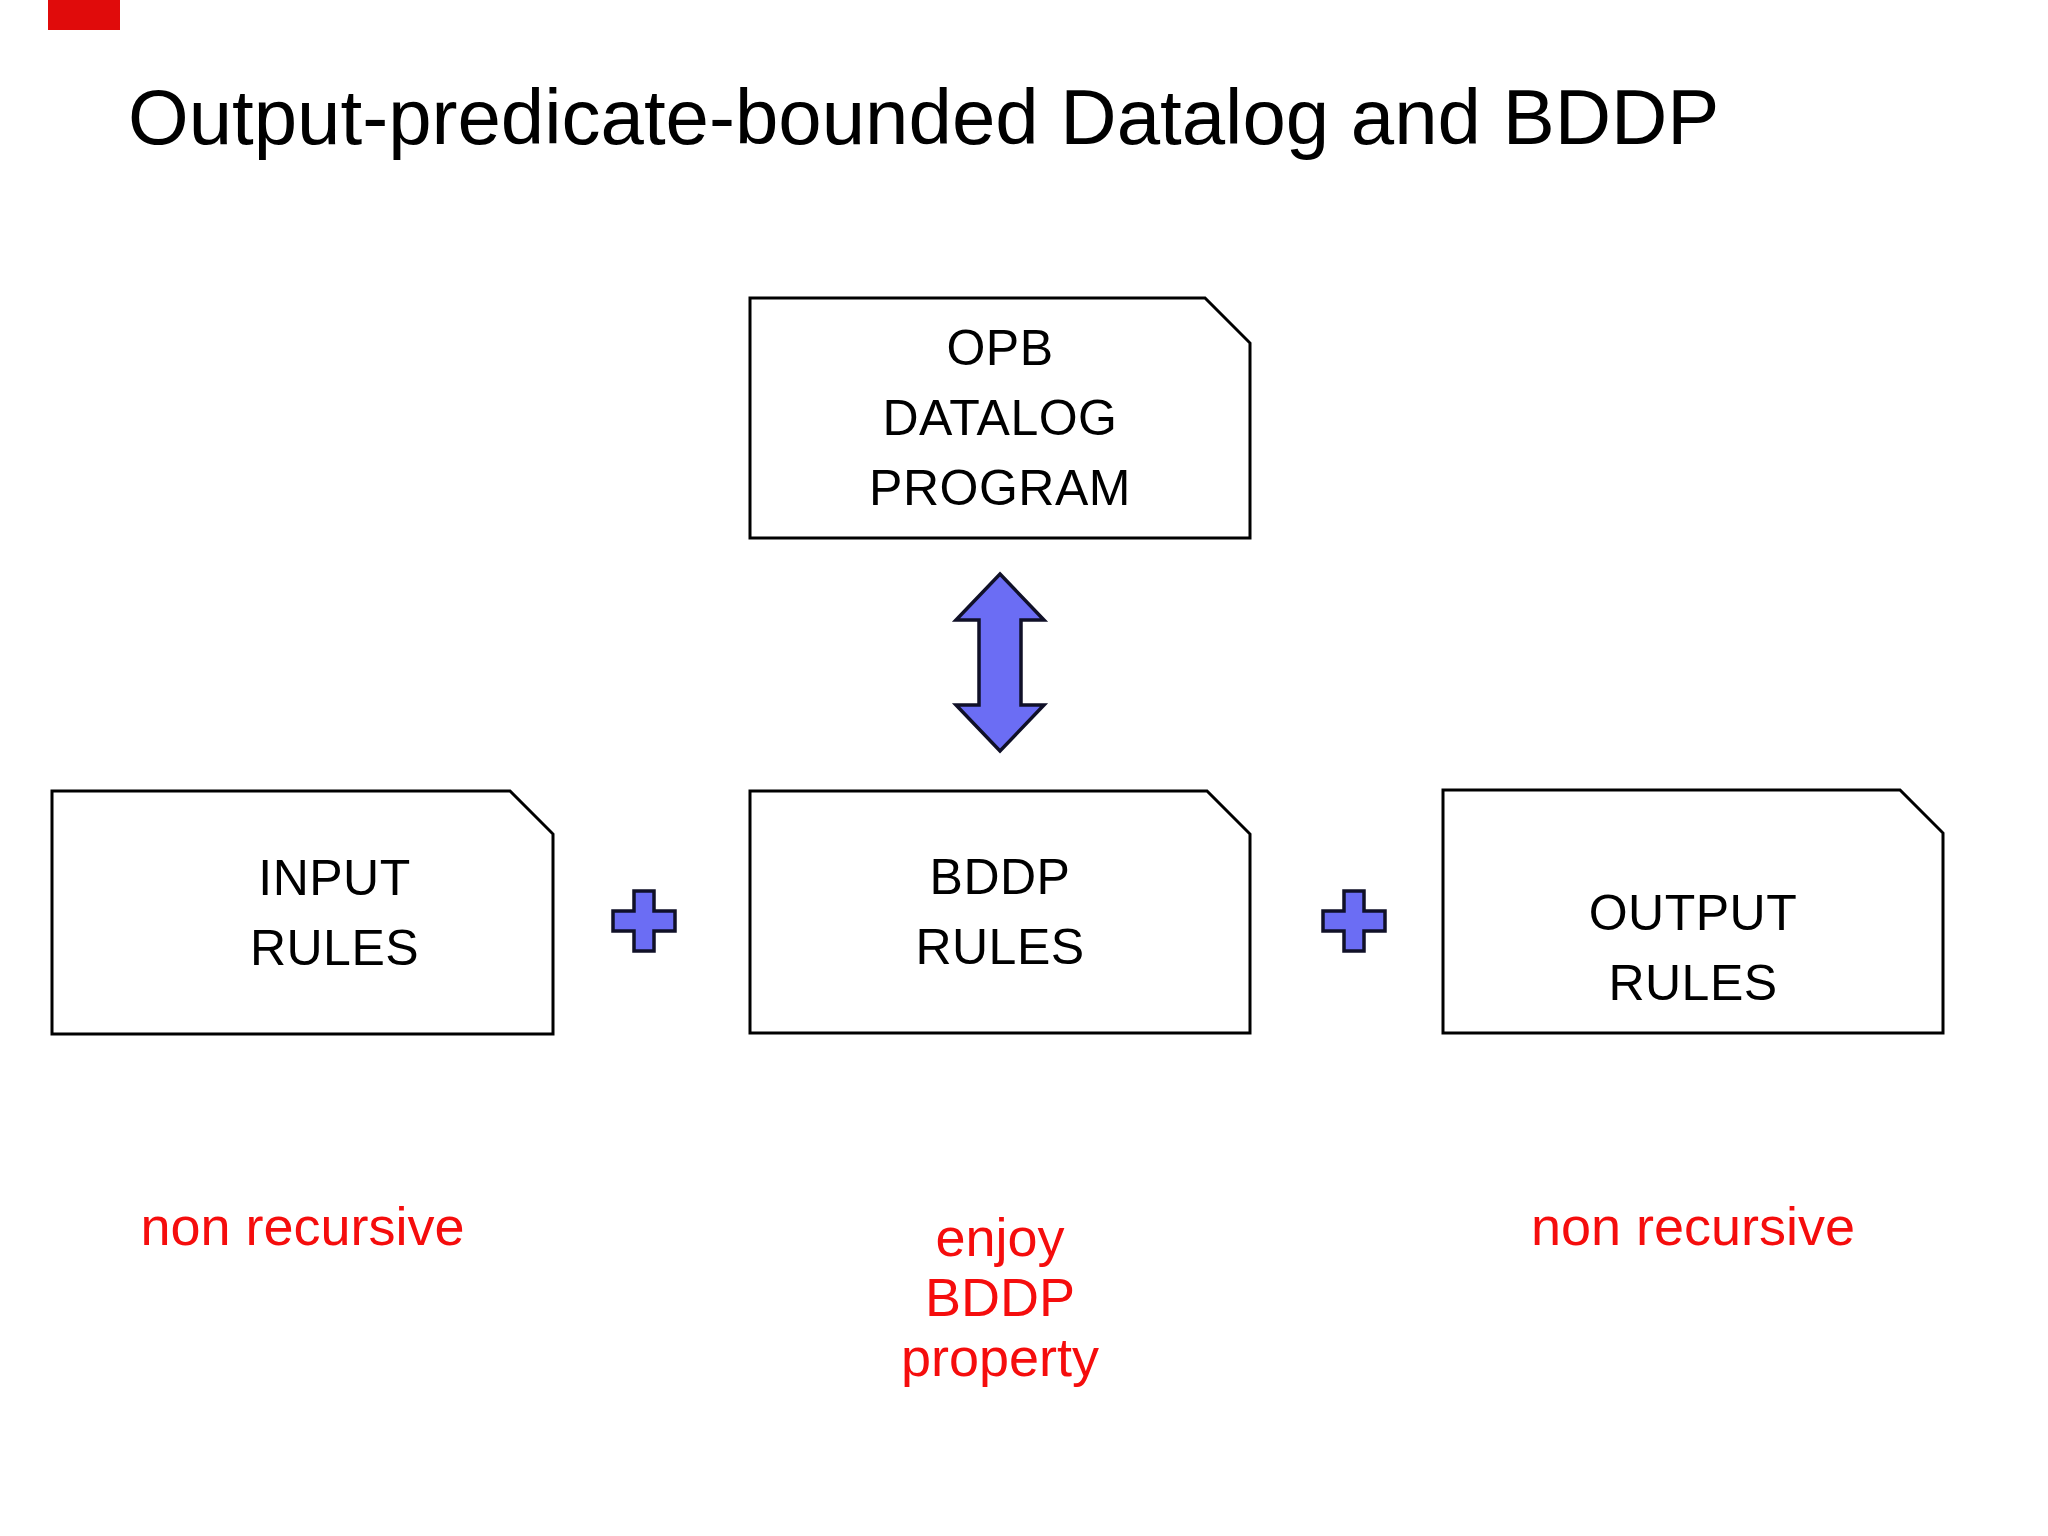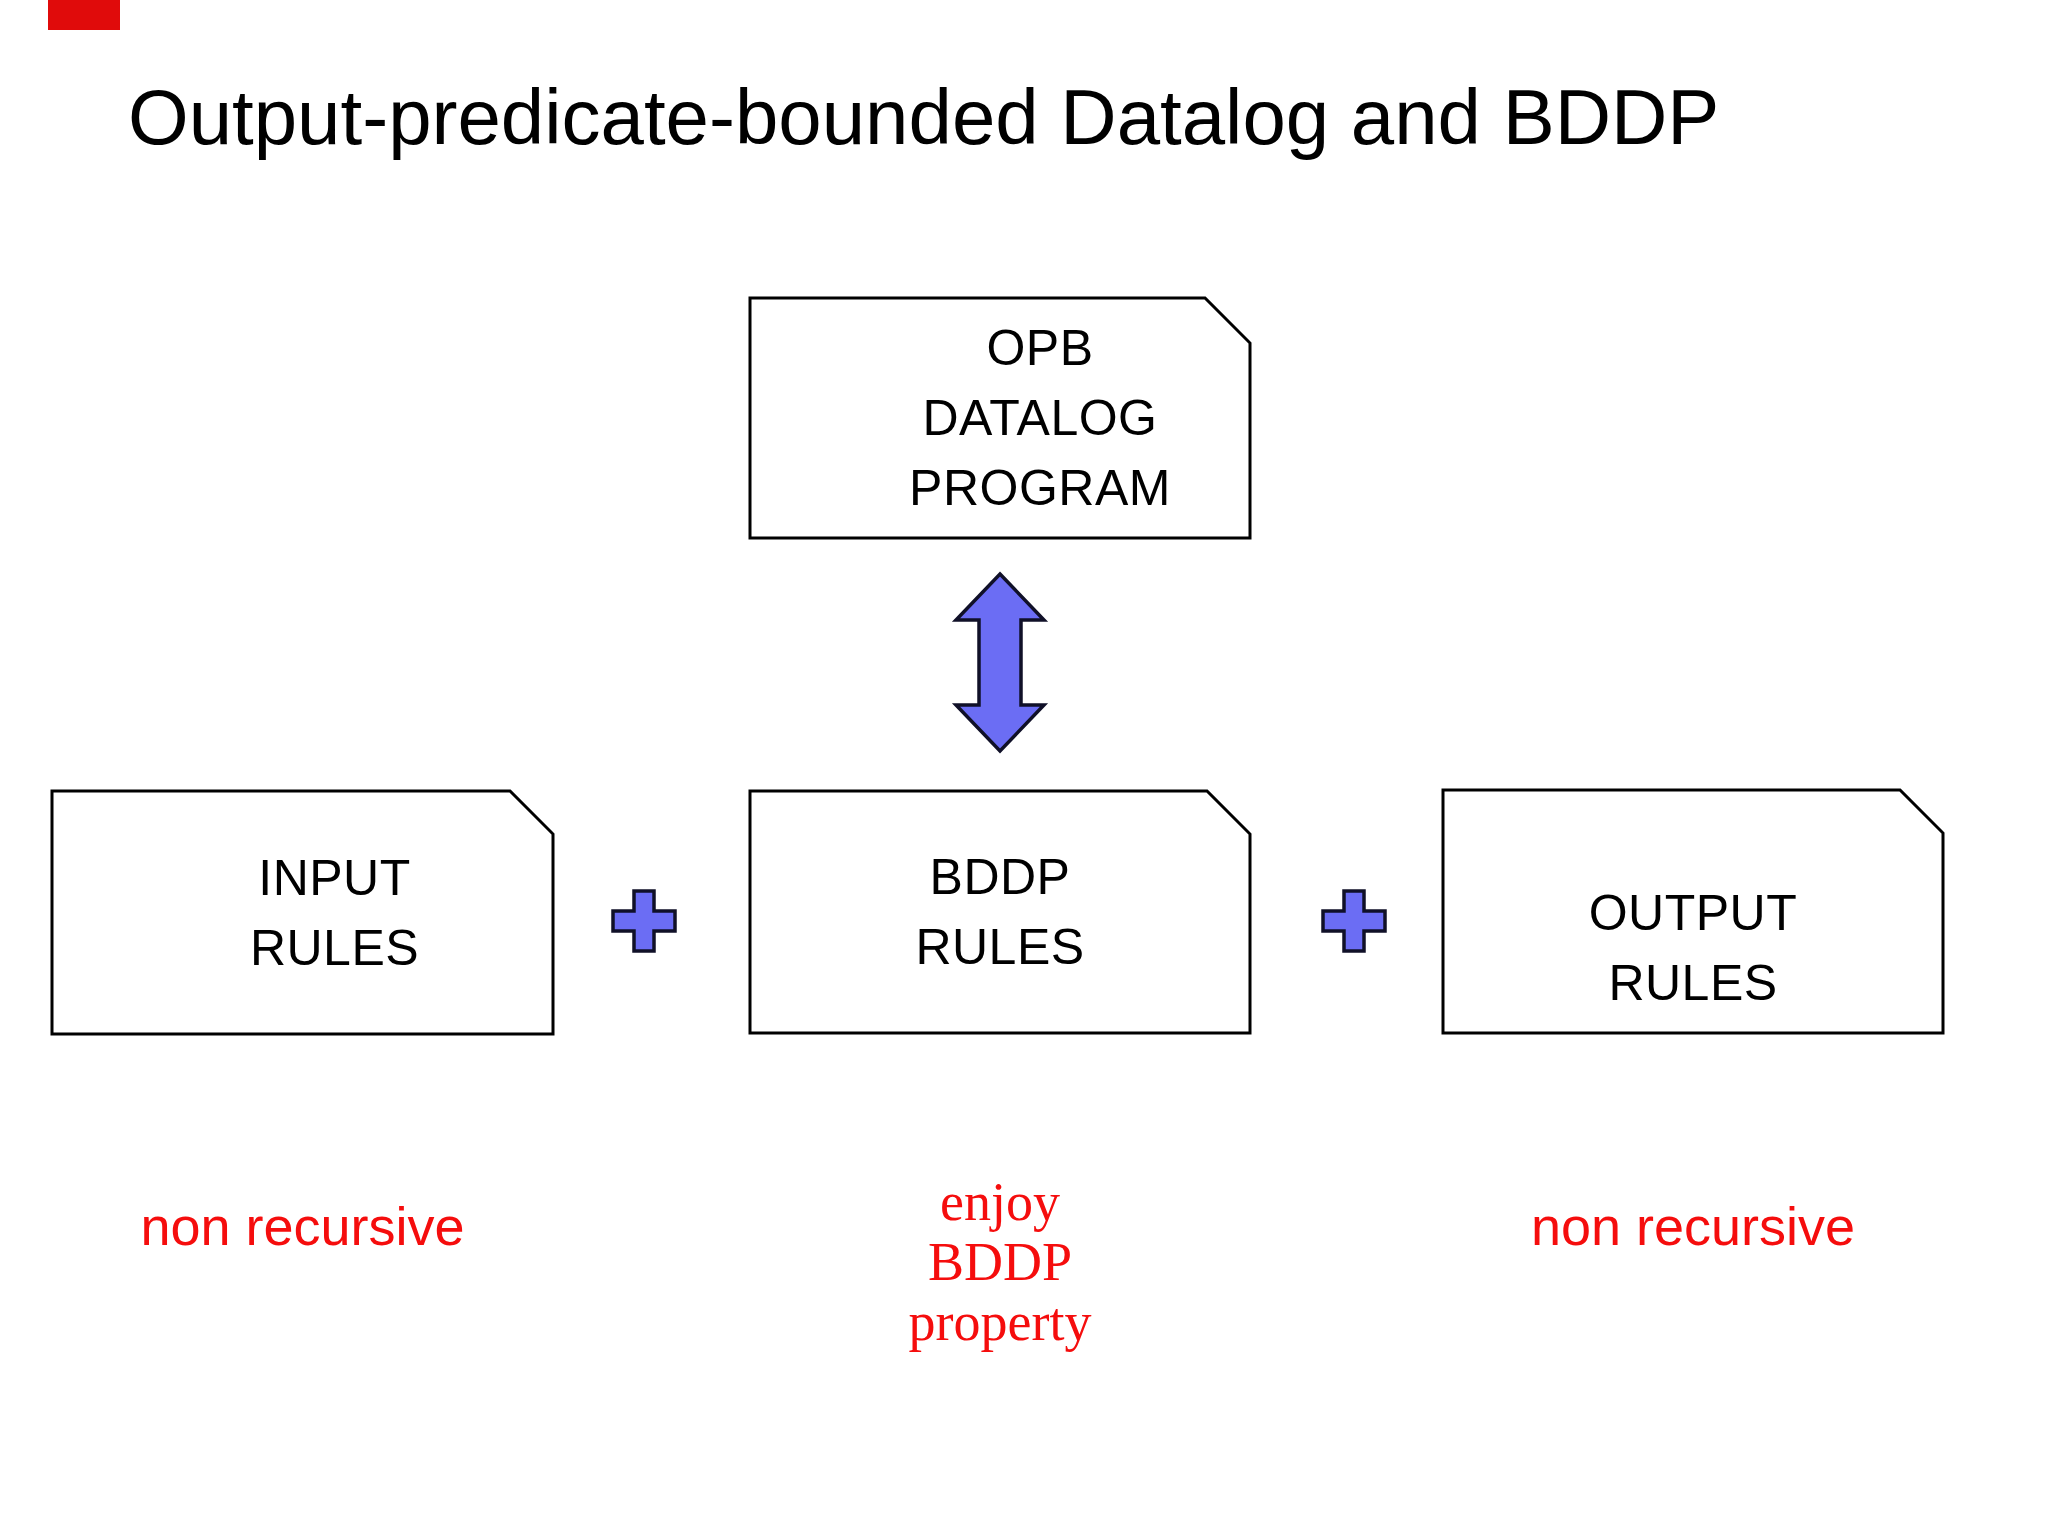--- a/index.html
+++ b/index.html
@@ -24,30 +24,30 @@
   .marker{position:absolute;left:48px;top:0;width:72px;height:30px;background:var(--marker-red);}
   .title{
     position:absolute;left:128px;top:72px;width:1800px;
     font-size:78px;color:var(--text-black);white-space:nowrap;
   }
   .box-label{
     position:absolute;display:flex;align-items:center;justify-content:center;
     text-align:center;color:var(--text-black);
     font-size:50px;line-height:70px;letter-spacing:0.5px;white-space:pre-line;
   }
-  .lbl-program{left:790px;top:298px;width:500px;height:240px;}
+  .lbl-program{left:750px;top:298px;width:500px;height:240px;}
   .lbl-input{left:52px;top:791px;width:501px;height:243px;padding-left:32px;}
   .lbl-bddp{left:750px;top:791px;width:500px;height:242px;}
   .lbl-output{left:1443px;top:830px;width:500px;height:235px;}
   .note{
     position:absolute;text-align:center;color:var(--note-red);
     font-size:54px;line-height:60px;white-space:pre-line;
   }
   .note-input{left:52px;top:1196px;width:501px;}
-  .note-bddp{left:750px;top:1172px;width:500px;font-family:Liberation Serif, serif;}
+  .note-bddp{left:750px;top:1207px;width:500px;}
   .note-output{left:1443px;top:1196px;width:500px;}
 </style>
 </head>
 <body>
 
 <div class="canvas">
 
   <div class="marker"></div>
 
   <div class="title">Output-predicate-bounded Datalog and BDDP</div>

